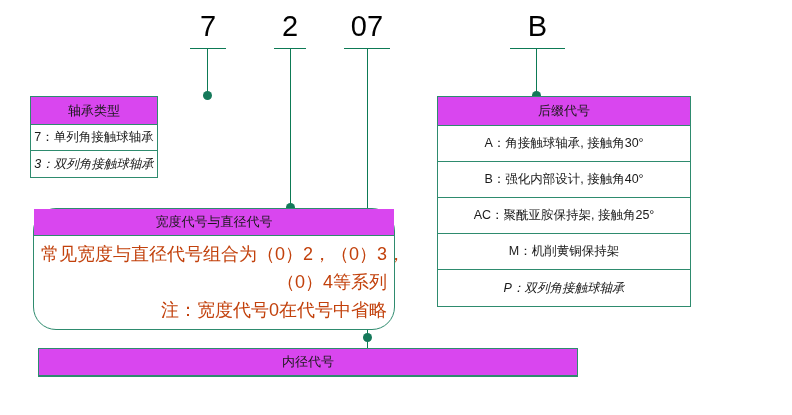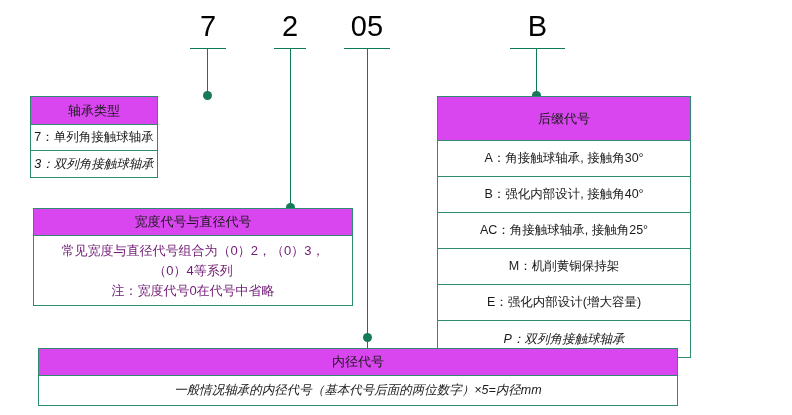--- a/index.html
+++ b/index.html
@@ -65,55 +65,55 @@
     text-align:center;
     font-size:12.5px;
     color:#1a1a1a;
     display:flex;align-items:center;justify-content:center;
     white-space:nowrap;
   }
   .tbl .row:last-child{border-bottom:none;font-style:italic;}
   .tbl .body-free{
     box-sizing:border-box;
     padding:5px 7px 4px 7px;
-    font-size:13px;
+    font-size:18px;
     line-height:1.55;
-    color:#701a75;
-    text-align:center;
+    color:#c2410c;
+    text-align:right;
   }
   .tbl .body-free .ln{display:block;white-space:nowrap;}
 
   
   #tbl-type{left:30px;top:96px;width:128px;}
   #tbl-type .hdr{height:28px;}
   #tbl-type .row{height:26px;}
 
-  #tbl-width{left:33px;top:208px;width:320px;}
+  #tbl-width{left:33px;top:208px;width:362px;border-radius:23px;}
   #tbl-width .hdr{height:27px;}
 
   #tbl-suffix{left:437px;top:96px;width:254px;}
-  #tbl-suffix .hdr{height:44px;}
+  #tbl-suffix .hdr{height:29px;}
   #tbl-suffix .row{height:36px;}
 
-  #tbl-bore{left:38px;top:348px;width:640px;}
+  #tbl-bore{left:38px;top:348px;width:540px;}
   #tbl-bore .hdr{height:27px;}
   #tbl-bore .row{height:29px;font-size:12.5px;}
 </style>
 </head>
 <body>
 
 <div id="stage">
 
   <div class="code-char" style="left:190px;top:12px;width:36px;">7</div>
   <div class="code-underline" style="left:190px;top:48px;width:36px;"></div>
 
   <div class="code-char" style="left:274px;top:12px;width:32px;">2</div>
   <div class="code-underline" style="left:274px;top:48px;width:32px;"></div>
 
-  <div class="code-char" style="left:344px;top:12px;width:46px;">05</div>
+  <div class="code-char" style="left:344px;top:12px;width:46px;">07</div>
   <div class="code-underline" style="left:344px;top:48px;width:46px;"></div>
 
   <div class="code-char" style="left:510px;top:12px;width:55px;">B</div>
   <div class="code-underline" style="left:510px;top:48px;width:55px;"></div>
 
   <div class="vline" style="left:207px;top:48px;height:48px;"></div>
   <div class="dot" style="left:203px;top:91px;"></div>
 
   <div class="vline" style="left:290px;top:48px;height:160px;"></div>
   <div class="dot" style="left:286px;top:203px;"></div>
@@ -136,24 +136,22 @@
       <span class="ln">常见宽度与直径代号组合为（0）2，（0）3，</span>
       <span class="ln">（0）4等系列</span>
       <span class="ln">注：宽度代号0在代号中省略</span>
     </div>
   </div>
 
   <div class="tbl" id="tbl-suffix">
     <div class="hdr">后缀代号</div>
     <div class="row">A：角接触球轴承, 接触角30°</div>
     <div class="row">B：强化内部设计, 接触角40°</div>
-    <div class="row">AC：角接触球轴承, 接触角25°</div>
+    <div class="row">AC：聚酰亚胺保持架, 接触角25°</div>
     <div class="row">M：机削黄铜保持架</div>
-    <div class="row">E：强化内部设计(增大容量)</div>
     <div class="row">P：双列角接触球轴承</div>
   </div>
 
   <div class="tbl" id="tbl-bore">
     <div class="hdr">内径代号</div>
-    <div class="row">一般情况轴承的内径代号（基本代号后面的两位数字）×5=内径mm</div>
   </div>
 
 </div>
 
 </body></html>

